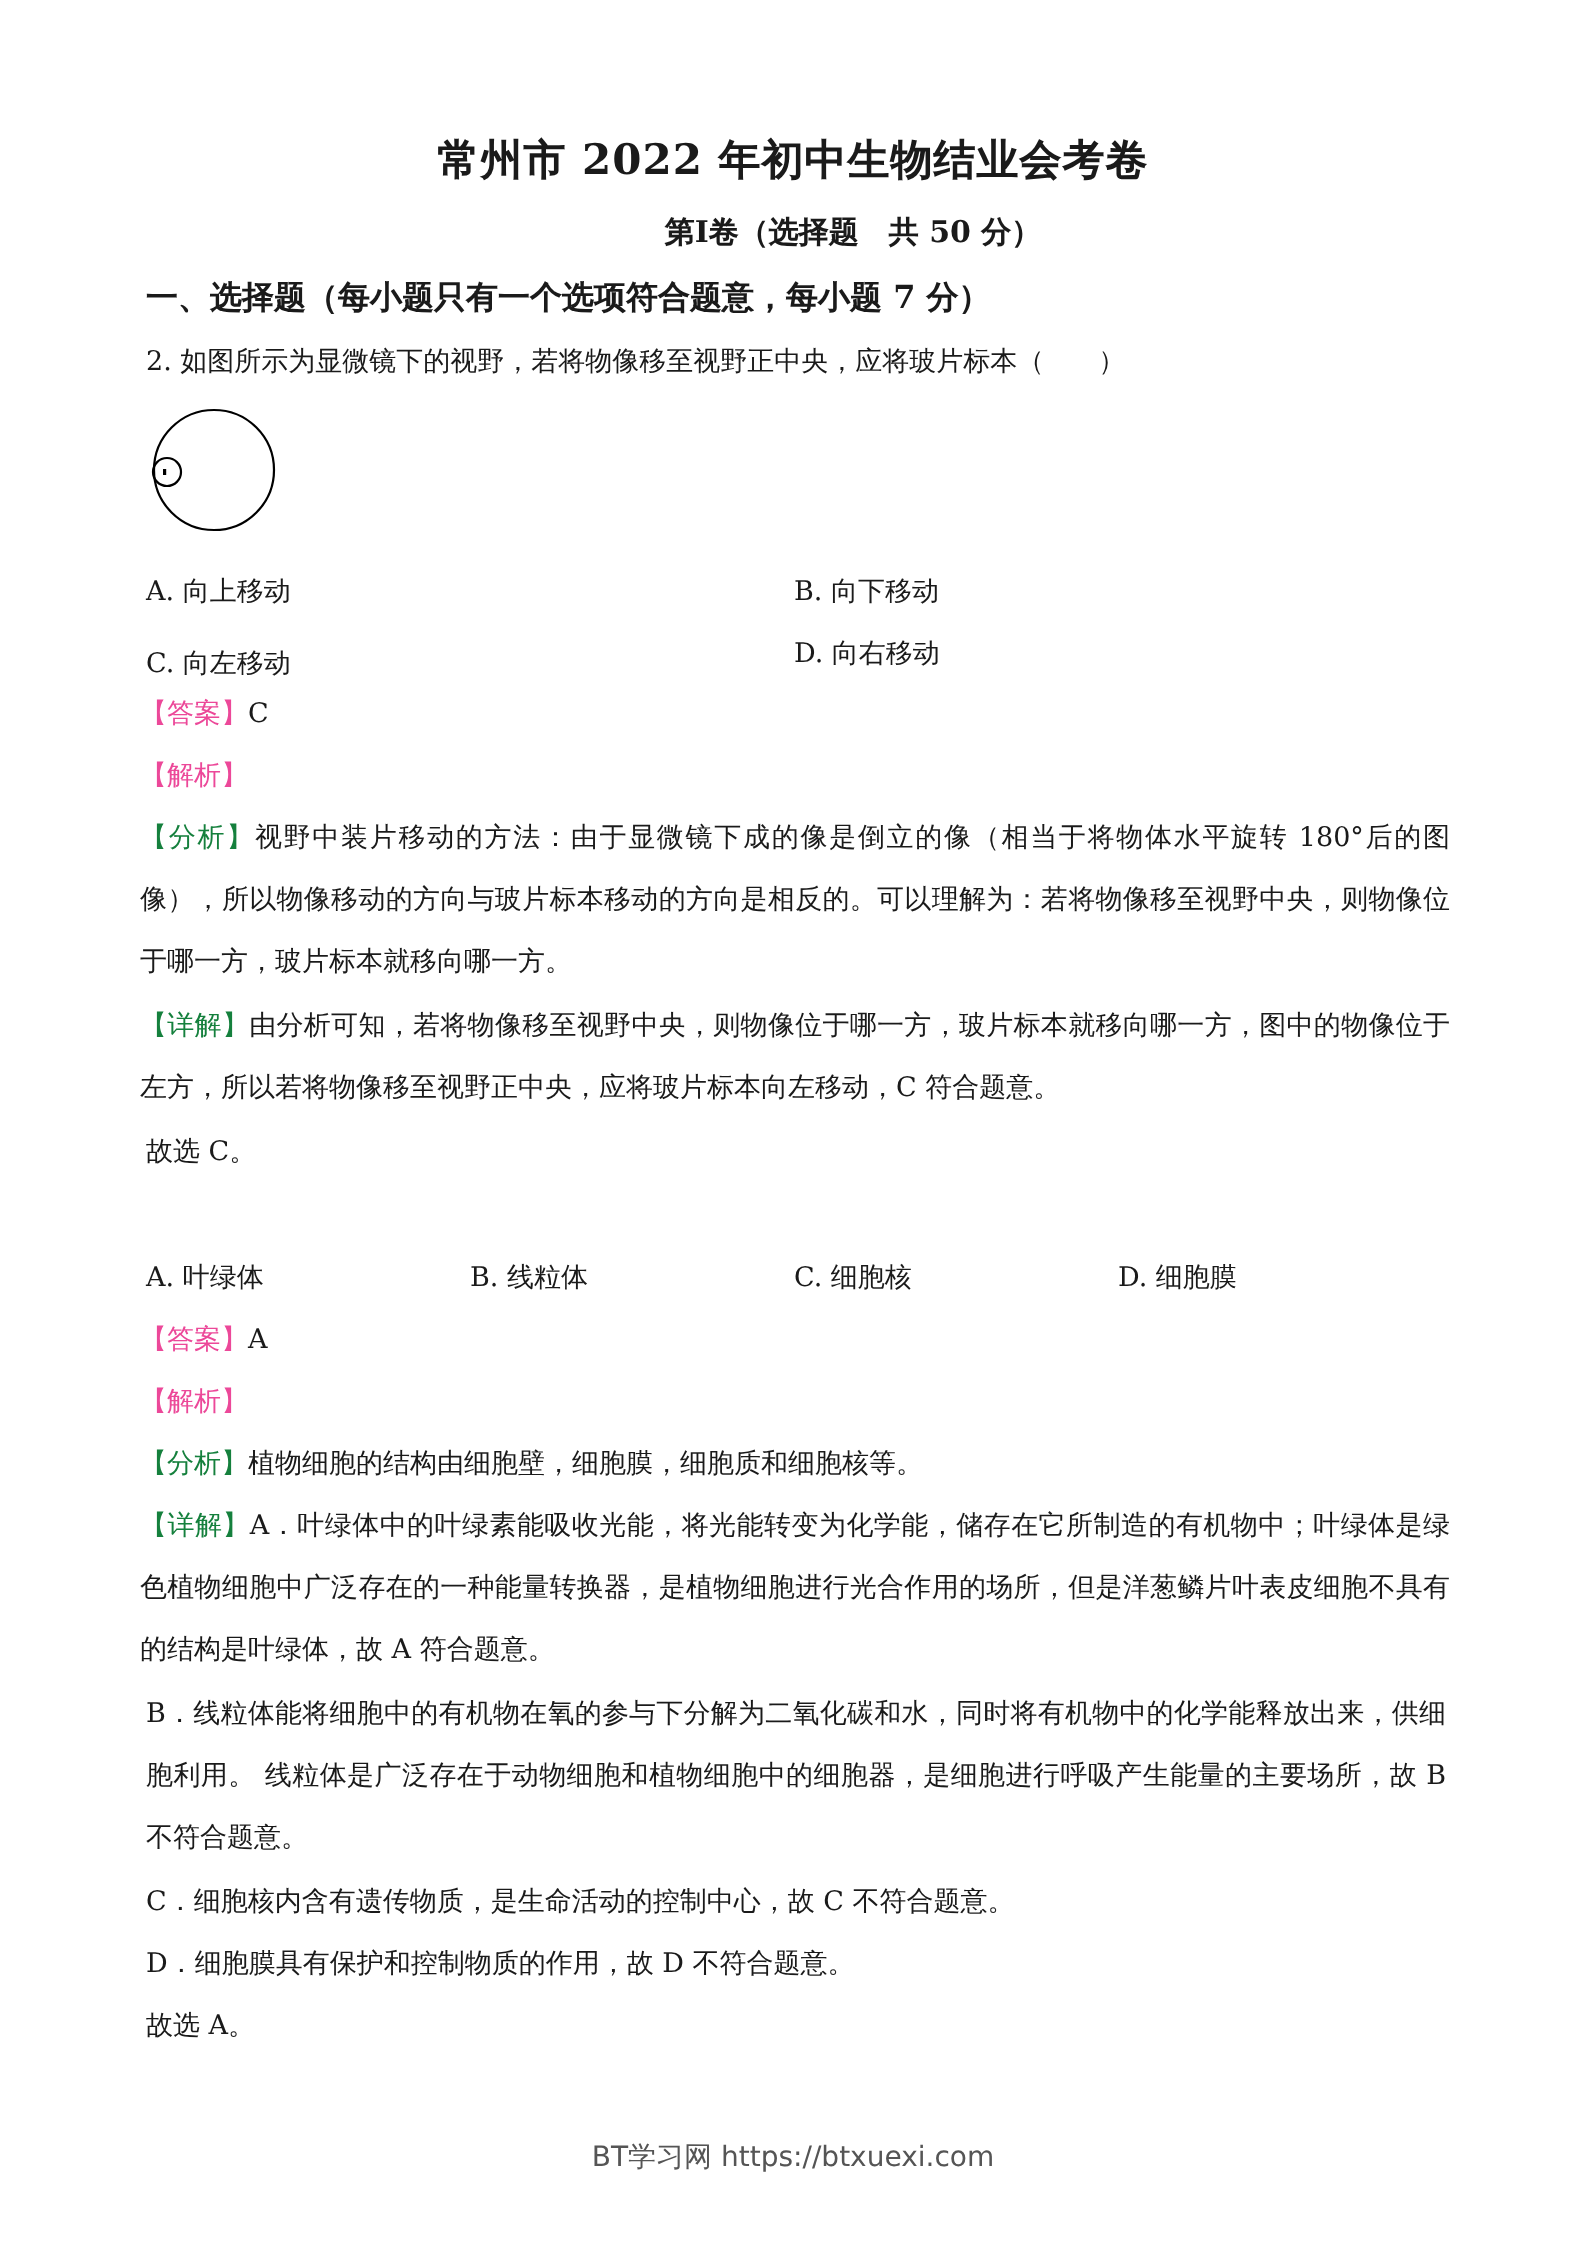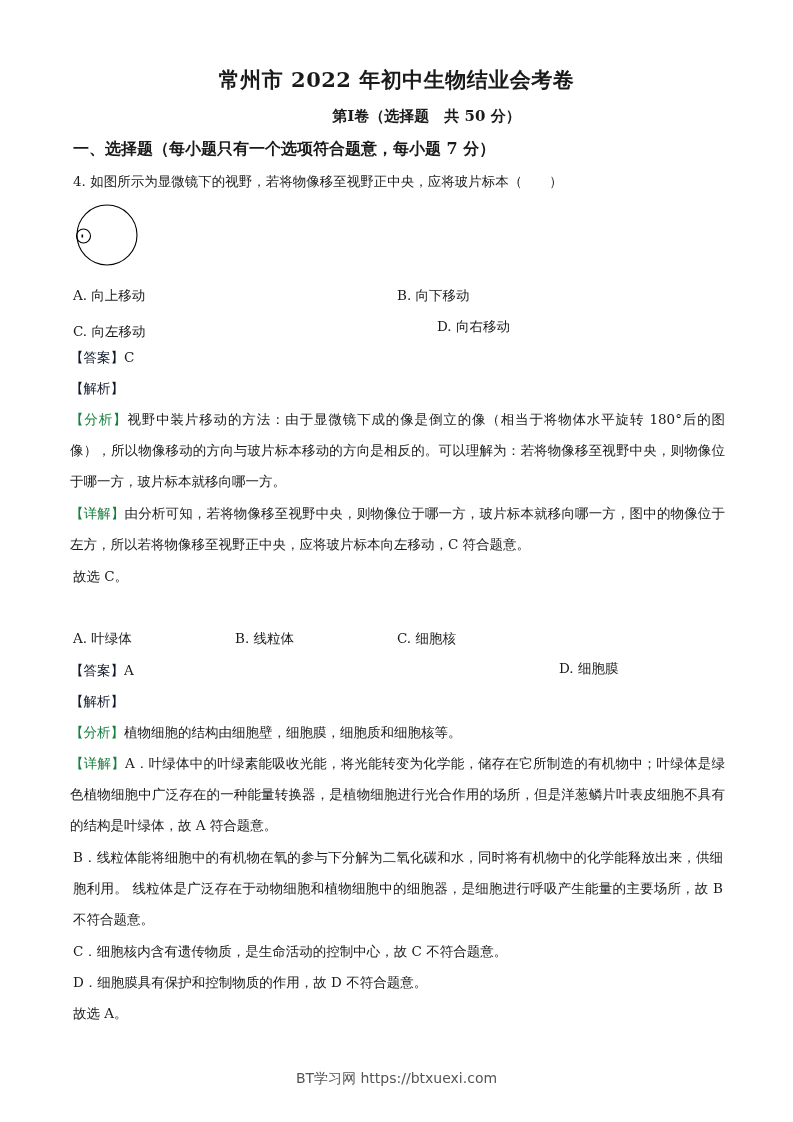--- a/index.html
+++ b/index.html
@@ -23,50 +23,50 @@
   }
   .line {
     position: absolute; left: 73px; font-size: 13.5px; line-height: 18px;
     white-space: nowrap;
   }
   .para {
     position: absolute; left: 73px; width: 650px; font-size: 13.5px;
     line-height: 31px; text-align: justify;
   }
   .tag { color: #15803d; }
-  .tag-blue { color: #0f172a; }
+  .tag-blue { color: #ec4899; }
   .opt { position: absolute; font-size: 13.5px; white-space: nowrap; }
   .diagram { position: absolute; left: 72px; top: 200px; width: 70px; height: 70px; }
   .footer {
     position: absolute; left: 0; width: 793px; top: 1070px; text-align: center;
     font-family: "DejaVu Sans", "Liberation Sans", sans-serif;
     font-size: 14px; color: #555555;
   }
 </style>
 </head>
 <body>
 
 <div class="page">
 
   <div class="title">常州市 2022 年初中生物结业会考卷</div>
   <div class="subtitle">第Ⅰ卷（选择题　共 50 分）</div>
   <div class="section">一、选择题（每小题只有一个选项符合题意，每小题 7 分）</div>
 
-  <div class="line" style="top:172px;">4. 如图所示为显微镜下的视野，若将物像移至视野正中央，应将玻片标本（　　）</div>
+  <div class="line" style="top:172px;">2. 如图所示为显微镜下的视野，若将物像移至视野正中央，应将玻片标本（　　）</div>
 
   <svg class="diagram" viewBox="0 0 70 70">
     <circle cx="35" cy="35" r="30" fill="none" stroke="#000" stroke-width="1.1"></circle>
     <circle cx="11.5" cy="36" r="7" fill="none" stroke="#000" stroke-width="1.1"></circle>
     <rect x="9.5" y="34.5" width="1.6" height="3" fill="#000"></rect>
   </svg>
 
   <div class="opt" style="left:73px; top:287px;">A.  向上移动</div>
   <div class="opt" style="left:397px; top:287px;">B.  向下移动</div>
   <div class="opt" style="left:73px; top:302px;margin-top:21px;">C.  向左移动</div>
-  <div class="opt" style="left:397px; top:318px;margin-left:40px;">D.  向右移动</div>
+  <div class="opt" style="left:397px; top:318px;">D.  向右移动</div>
 
   <div class="line" style="top:348px; left:70px;">
     <span class="tag-blue">【答案】</span><span>C</span>
   </div>
   <div class="line" style="top:379px; left:70px;">
     <span class="tag-blue">【解析】</span>
   </div>
 
   <div class="para" style="top:404px; left:70px; width:655px;">
     <span class="tag">【分析】</span><span>视野中装片移动的方法：由于显微镜下成的像是倒立的像（相当于将物体水平旋转 180°后的图像），所以物像移动的方向与玻片标本移动的方向是相反的。可以理解为：若将物像移至视野中央，则物像位于哪一方，玻片标本就移向哪一方。</span>
@@ -75,21 +75,21 @@
   <div class="para" style="top:498px; left:70px; width:655px;">
     <span class="tag">【详解】</span><span>由分析可知，若将物像移至视野中央，则物像位于哪一方，玻片标本就移向哪一方，图中的物像位于左方，所以若将物像移至视野正中央，应将玻片标本向左移动，C 符合题意。</span>
   </div>
 
   <div class="line" style="top:567px;">故选 C。</div>
 
 
   <div class="opt" style="left:73px; top:630px;">A.  叶绿体</div>
   <div class="opt" style="left:235px; top:630px;">B.  线粒体</div>
   <div class="opt" style="left:397px; top:630px;">C.  细胞核</div>
-  <div class="opt" style="left:559px; top:630px;margin-top:30px;">D.  细胞膜</div>
+  <div class="opt" style="left:559px; top:630px;">D.  细胞膜</div>
 
   <div class="line" style="top:661px; left:70px;">
     <span class="tag-blue">【答案】</span><span>A</span>
   </div>
   <div class="line" style="top:692px; left:70px;">
     <span class="tag-blue">【解析】</span>
   </div>
 
   <div class="para" style="top:748px; left:70px; width:655px;">
     <span class="tag">【详解】</span><span>A．叶绿体中的叶绿素能吸收光能，将光能转变为化学能，储存在它所制造的有机物中；叶绿体是绿色植物细胞中广泛存在的一种能量转换器，是植物细胞进行光合作用的场所，但是洋葱鳞片叶表皮细胞不具有的结构是叶绿体，故 A 符合题意。</span>

